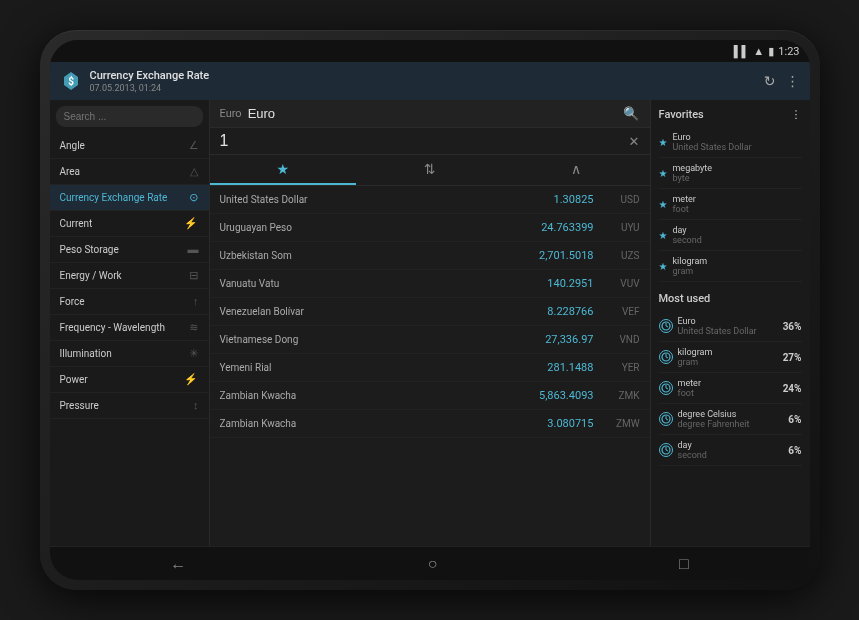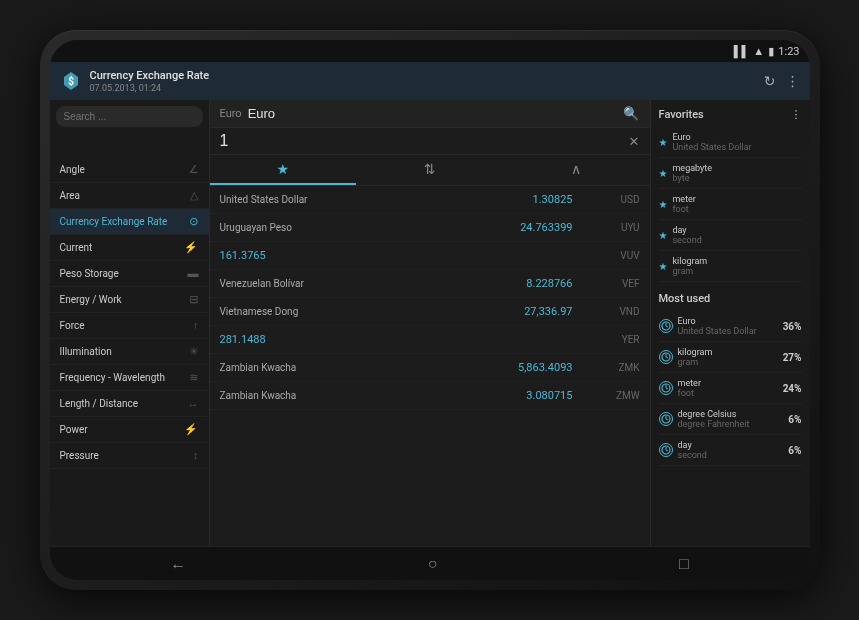--- a/index.html
+++ b/index.html
@@ -108,21 +108,20 @@
       border-radius: 9px;
       padding: 5px 8px;
       color: #888;
       font-size: 10px;
       outline: none;
       width: calc(100% - 12px);
     }
     .sidebar-list {
       flex: 1;
       overflow-y: auto;
-      margin-top: 24px;
     }
     .sidebar-item {
       display: flex;
       align-items: center;
       justify-content: space-between;
       padding: 6px 10px;
       color: #ccc;
       font-size: 10px;
       cursor: pointer;
       border-bottom: 1px solid #222;
@@ -201,22 +200,22 @@
     }
     .currency-row {
       display: flex;
       align-items: center;
       justify-content: space-between;
       padding: 7px 10px;
       border-bottom: 1px solid #222;
       cursor: pointer;
     }
     .currency-name { color: #aaa; font-size: 10px; flex: 1; }
-    .currency-value { color: #4db8d4; font-size: 11px; margin-right: 6px; }
-    .currency-code { color: #666; font-size: 10px; width: 28px; text-align: right; margin-left: 33px; }
+    .currency-value { color: #4db8d4; font-size: 11px; margin-right: 18px; }
+    .currency-code { color: #666; font-size: 10px; width: 28px; text-align: right; }
 
     
     .right-panel {
       width: 160px;
       background: #1a1a1a;
       border-left: 1px solid #2a2a2a;
       display: flex;
       flex-direction: column;
       flex-shrink: 0;
       overflow-y: auto;
@@ -341,30 +340,26 @@
             </div>
             <div class="sidebar-item">
               <span style="flex:1">Energy / Work</span>
               <span class="sidebar-icon">⊟</span>
             </div>
             <div class="sidebar-item">
               <span style="flex:1">Force</span>
               <span class="sidebar-icon">↑</span>
             </div>
             <div class="sidebar-item">
+              <span style="flex:1">Frequency - Wavelength</span>
+              <span class="sidebar-icon">≋</span>
+            </div>
+            <div class="sidebar-item">
               <span style="flex:1">Illumination</span>
               <span class="sidebar-icon">✳</span>
-            </div>
-            <div class="sidebar-item">
-              <span style="flex:1">Frequency - Wavelength</span>
-              <span class="sidebar-icon">≋</span>
-            </div>
-            <div class="sidebar-item">
-              <span style="flex:1">Length / Distance</span>
-              <span class="sidebar-icon">↔</span>
             </div>
             <div class="sidebar-item">
               <span style="flex:1">Power</span>
               <span class="sidebar-icon">⚡</span>
             </div>
             <div class="sidebar-item">
               <span style="flex:1">Pressure</span>
               <span class="sidebar-icon">↕</span>
             </div>
           </div>
@@ -391,34 +386,41 @@
               <span class="currency-name">United States Dollar</span>
               <span class="currency-value">1.30825</span>
               <span class="currency-code">USD</span>
             </div>
             <div class="currency-row">
               <span class="currency-name">Uruguayan Peso</span>
               <span class="currency-value">24.763399</span>
               <span class="currency-code">UYU</span>
             </div>
             <div class="currency-row">
-              <span class="currency-value">161.3765</span>
+              <span class="currency-name">Uzbekistan Som</span>
+              <span class="currency-value">2,701.5018</span>
+              <span class="currency-code">UZS</span>
+            </div>
+            <div class="currency-row">
+              <span class="currency-name">Vanuatu Vatu</span>
+              <span class="currency-value">140.2951</span>
               <span class="currency-code">VUV</span>
             </div>
             <div class="currency-row">
               <span class="currency-name">Venezuelan Bolívar</span>
               <span class="currency-value">8.228766</span>
               <span class="currency-code">VEF</span>
             </div>
             <div class="currency-row">
               <span class="currency-name">Vietnamese Dong</span>
               <span class="currency-value">27,336.97</span>
               <span class="currency-code">VND</span>
             </div>
             <div class="currency-row">
+              <span class="currency-name">Yemeni Rial</span>
               <span class="currency-value">281.1488</span>
               <span class="currency-code">YER</span>
             </div>
             <div class="currency-row">
               <span class="currency-name">Zambian Kwacha</span>
               <span class="currency-value">5,863.4093</span>
               <span class="currency-code">ZMK</span>
             </div>
             <div class="currency-row">
               <span class="currency-name">Zambian Kwacha</span>

